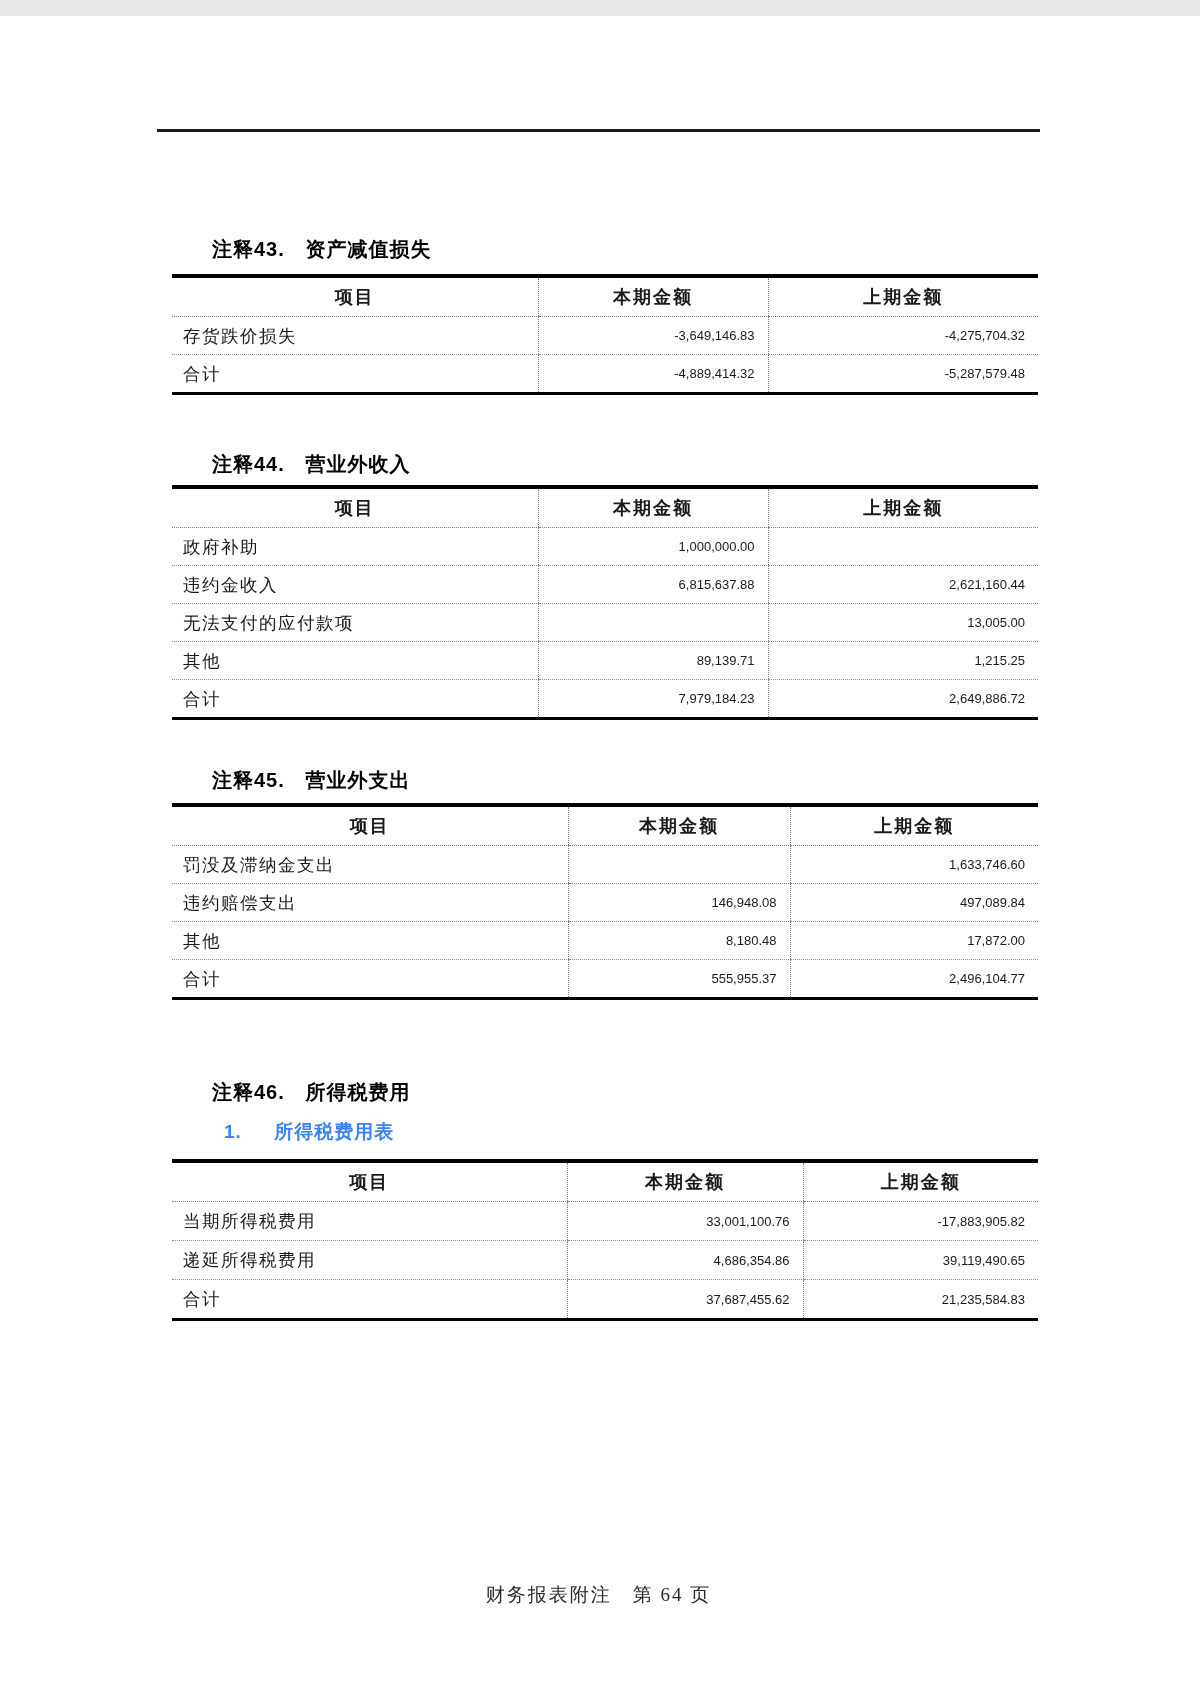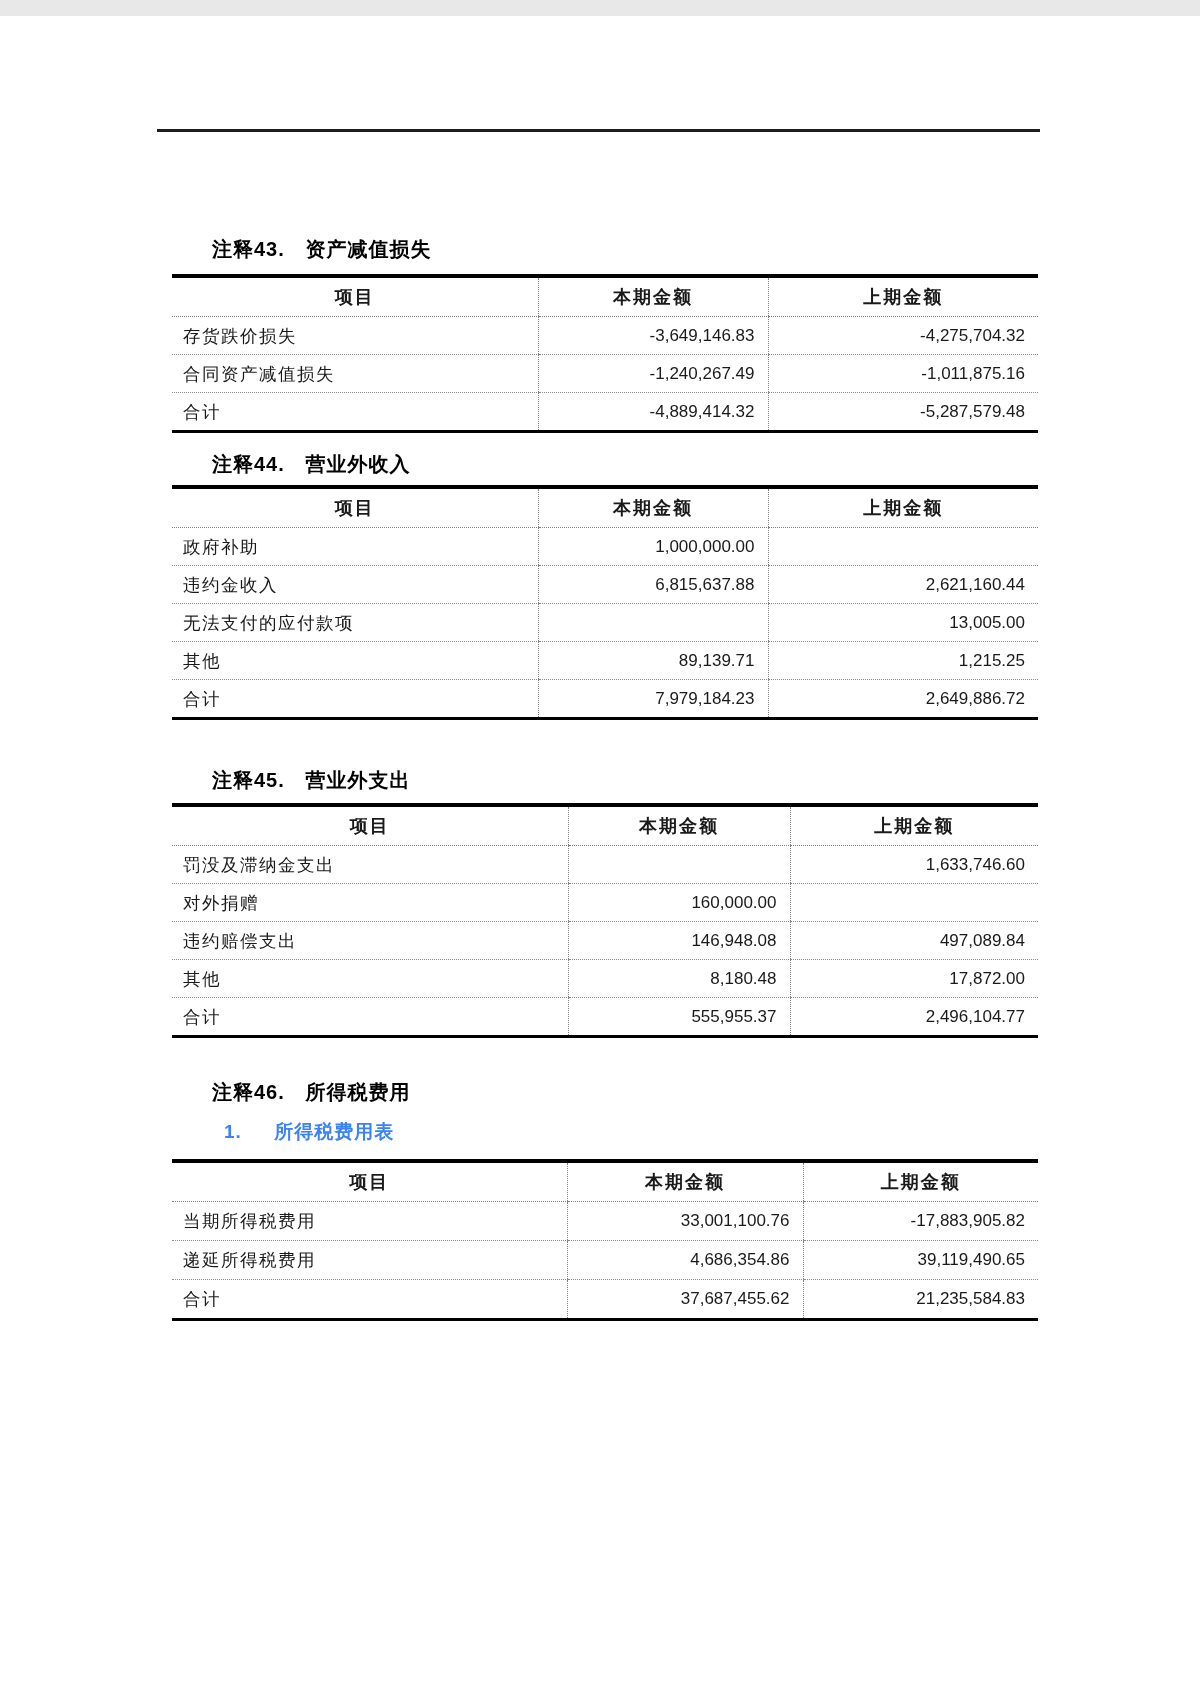--- a/index.html
+++ b/index.html
@@ -73,21 +73,21 @@
   .note-table tbody tr:last-child td { border-bottom: none; }
   .note-table td.item {
     font-family: "Liberation Serif", serif;
     font-size: 17.5px;
     text-align: left;
     padding-left: 11px;
     letter-spacing: 1.5px;
   }
   .note-table td.num {
     font-family: "Liberation Sans", sans-serif;
-    font-size: 17px;
+    font-size: 13px;
     text-align: right;
     padding-right: 13px;
   }
   .note-table .vline { border-left: 1px dotted #7e7e7e; }
 
   
   .t43 col.c-item, .t44 col.c-item { width: 366px; }
   .t43 col.c-cur,  .t44 col.c-cur  { width: 230px; }
   .t45 col.c-item { width: 396px; }
   .t45 col.c-cur  { width: 222px; }
@@ -142,25 +142,20 @@
         <th class="vline">上期金额</th>
       </tr>
     </thead>
     <tbody>
       <tr>
         <td class="item">存货跌价损失</td>
         <td class="num vline">-3,649,146.83</td>
         <td class="num vline">-4,275,704.32</td>
       </tr>
       <tr>
-        <td class="item">合同资产减值损失</td>
-        <td class="num vline">-1,240,267.49</td>
-        <td class="num vline">-1,011,875.16</td>
-      </tr>
-      <tr>
         <td class="item">合计</td>
         <td class="num vline">-4,889,414.32</td>
         <td class="num vline">-5,287,579.48</td>
       </tr>
     </tbody>
   </table>
 
   <h2 class="note-title" id="title44">
     <span class="t-label">注释44.</span>
     <span class="t-text">营业外收入</span>
@@ -222,25 +217,20 @@
         <th>项目</th>
         <th class="vline">本期金额</th>
         <th class="vline">上期金额</th>
       </tr>
     </thead>
     <tbody>
       <tr>
         <td class="item">罚没及滞纳金支出</td>
         <td class="num vline"></td>
         <td class="num vline">1,633,746.60</td>
-      </tr>
-      <tr>
-        <td class="item">对外捐赠</td>
-        <td class="num vline">160,000.00</td>
-        <td class="num vline"></td>
       </tr>
       <tr>
         <td class="item">违约赔偿支出</td>
         <td class="num vline">146,948.08</td>
         <td class="num vline">497,089.84</td>
       </tr>
       <tr>
         <td class="item">其他</td>
         <td class="num vline">8,180.48</td>
         <td class="num vline">17,872.00</td>
@@ -286,14 +276,15 @@
         <td class="num vline">39,119,490.65</td>
       </tr>
       <tr>
         <td class="item">合计</td>
         <td class="num vline">37,687,455.62</td>
         <td class="num vline">21,235,584.83</td>
       </tr>
     </tbody>
   </table>
 
+  <div class="page-footer">财务报表附注　第 64 页</div>
 
 </div>
 
 </body></html>

